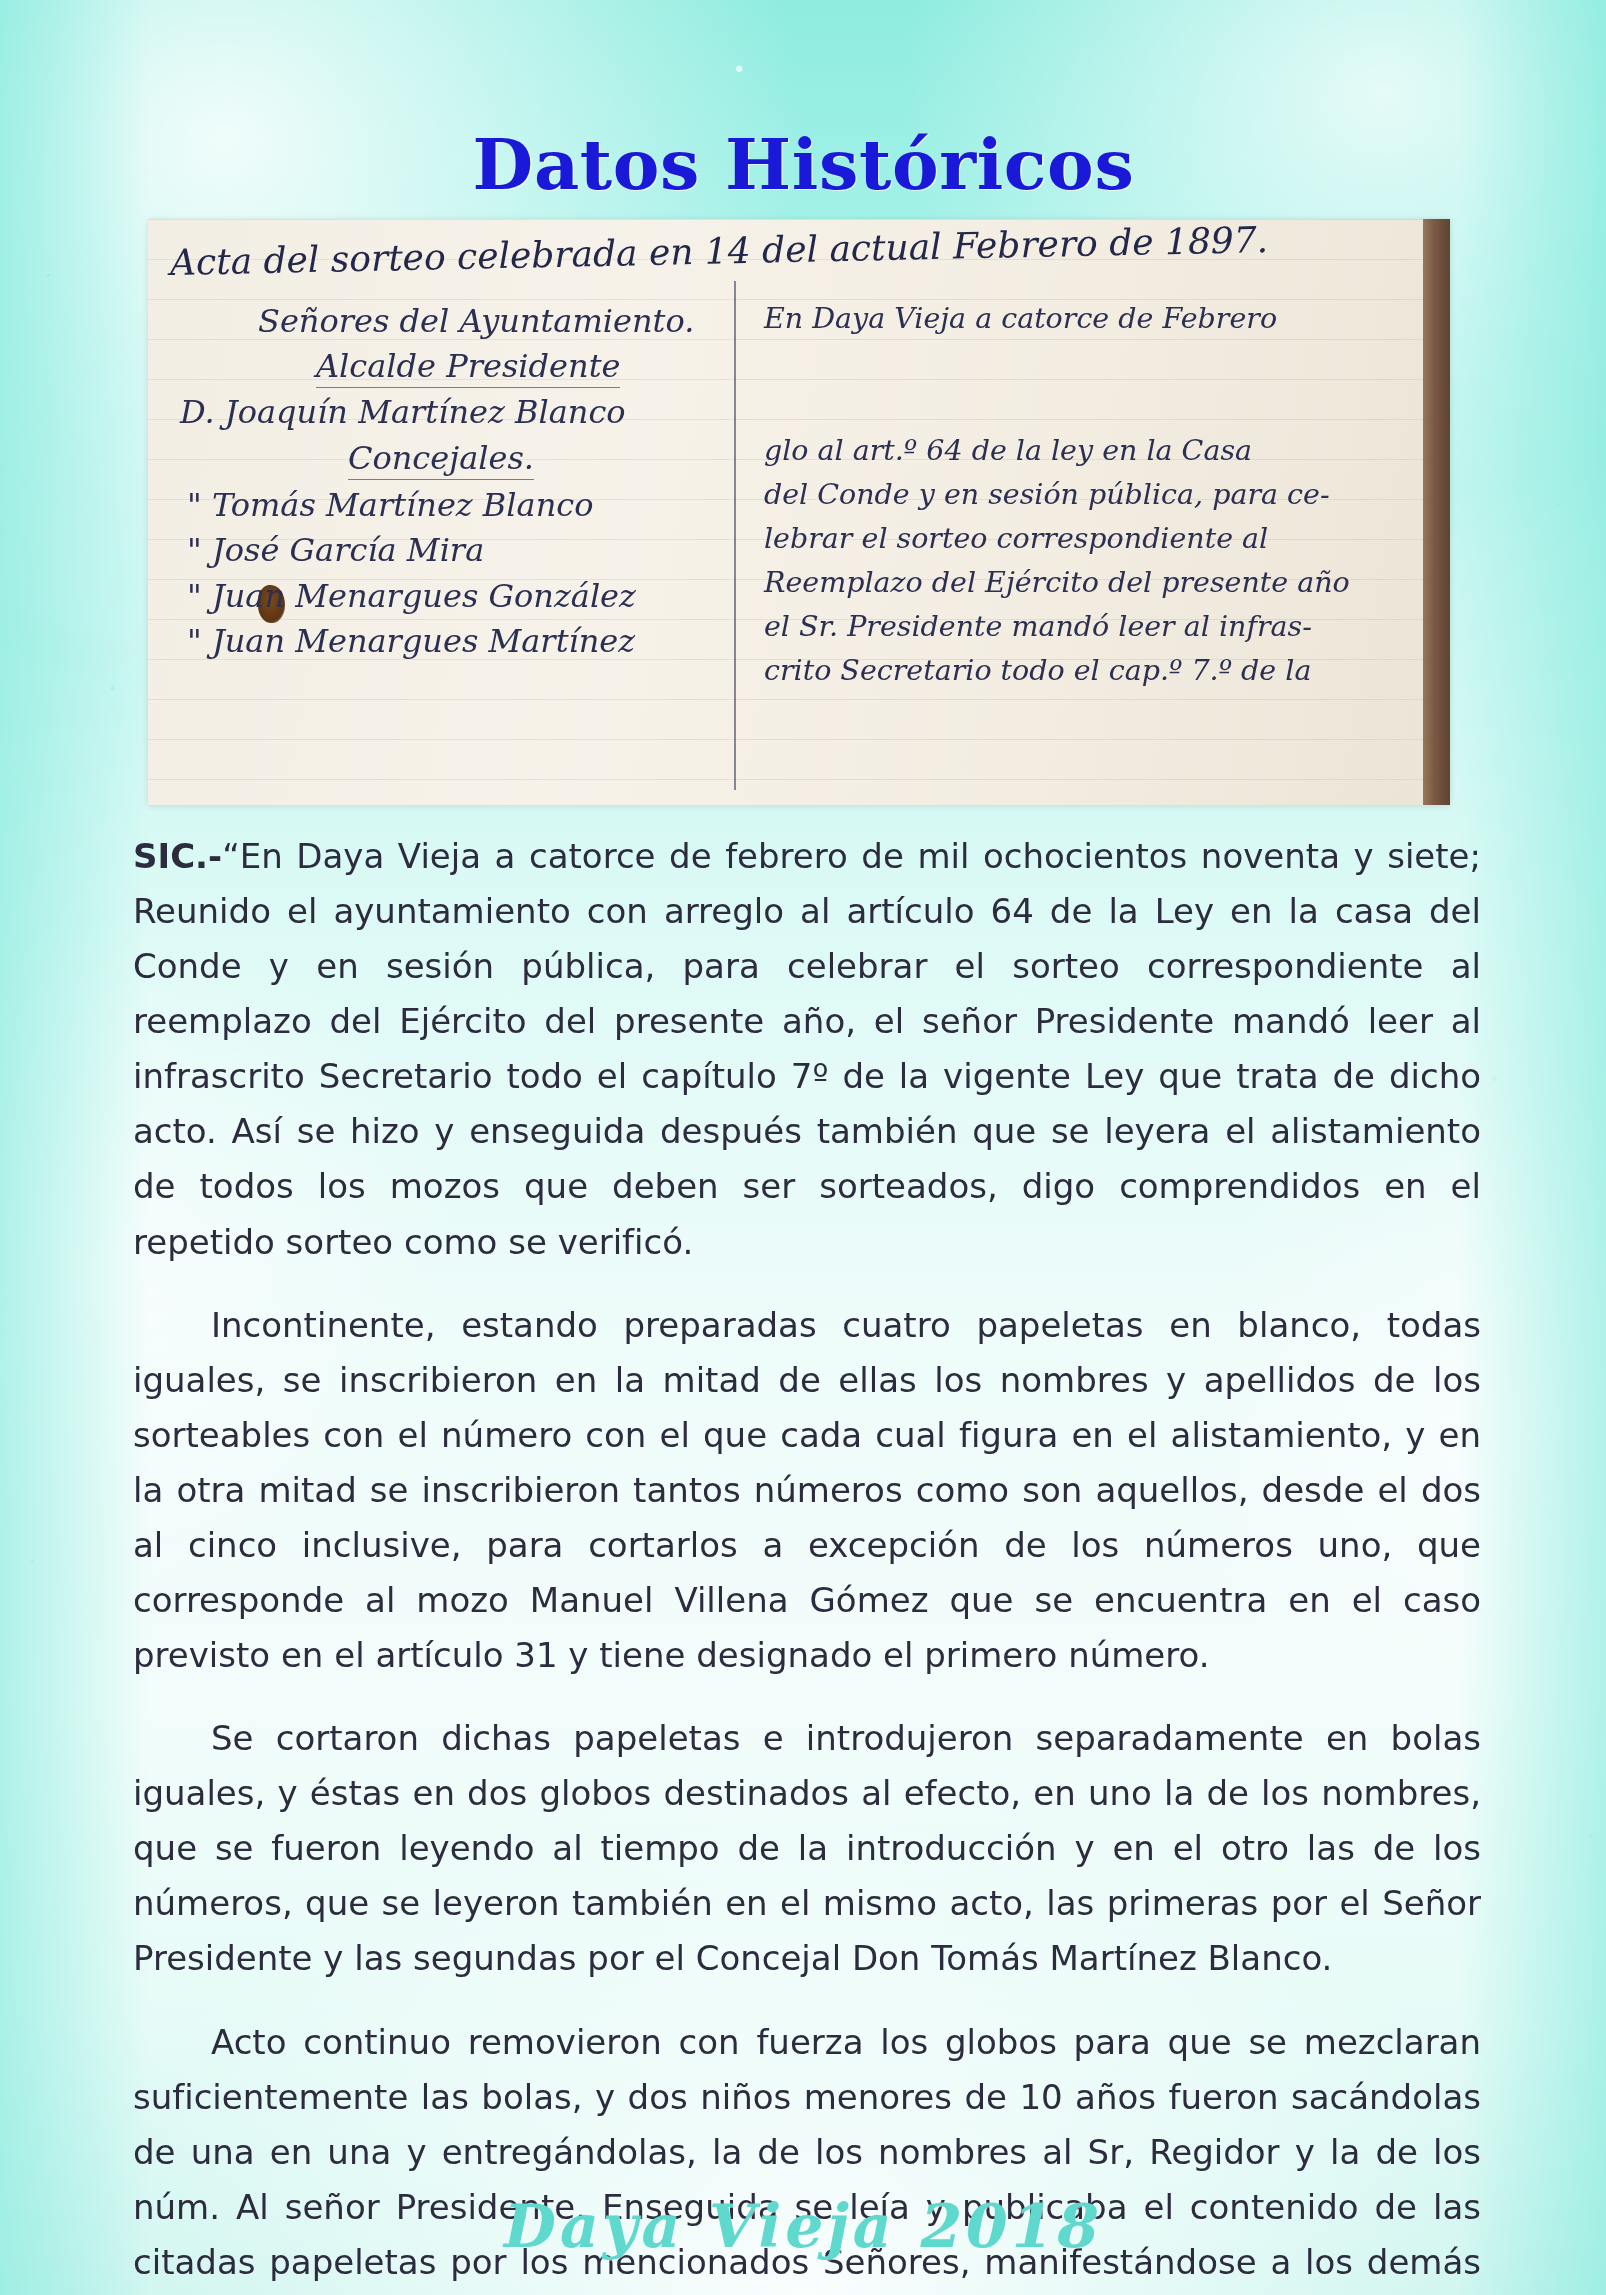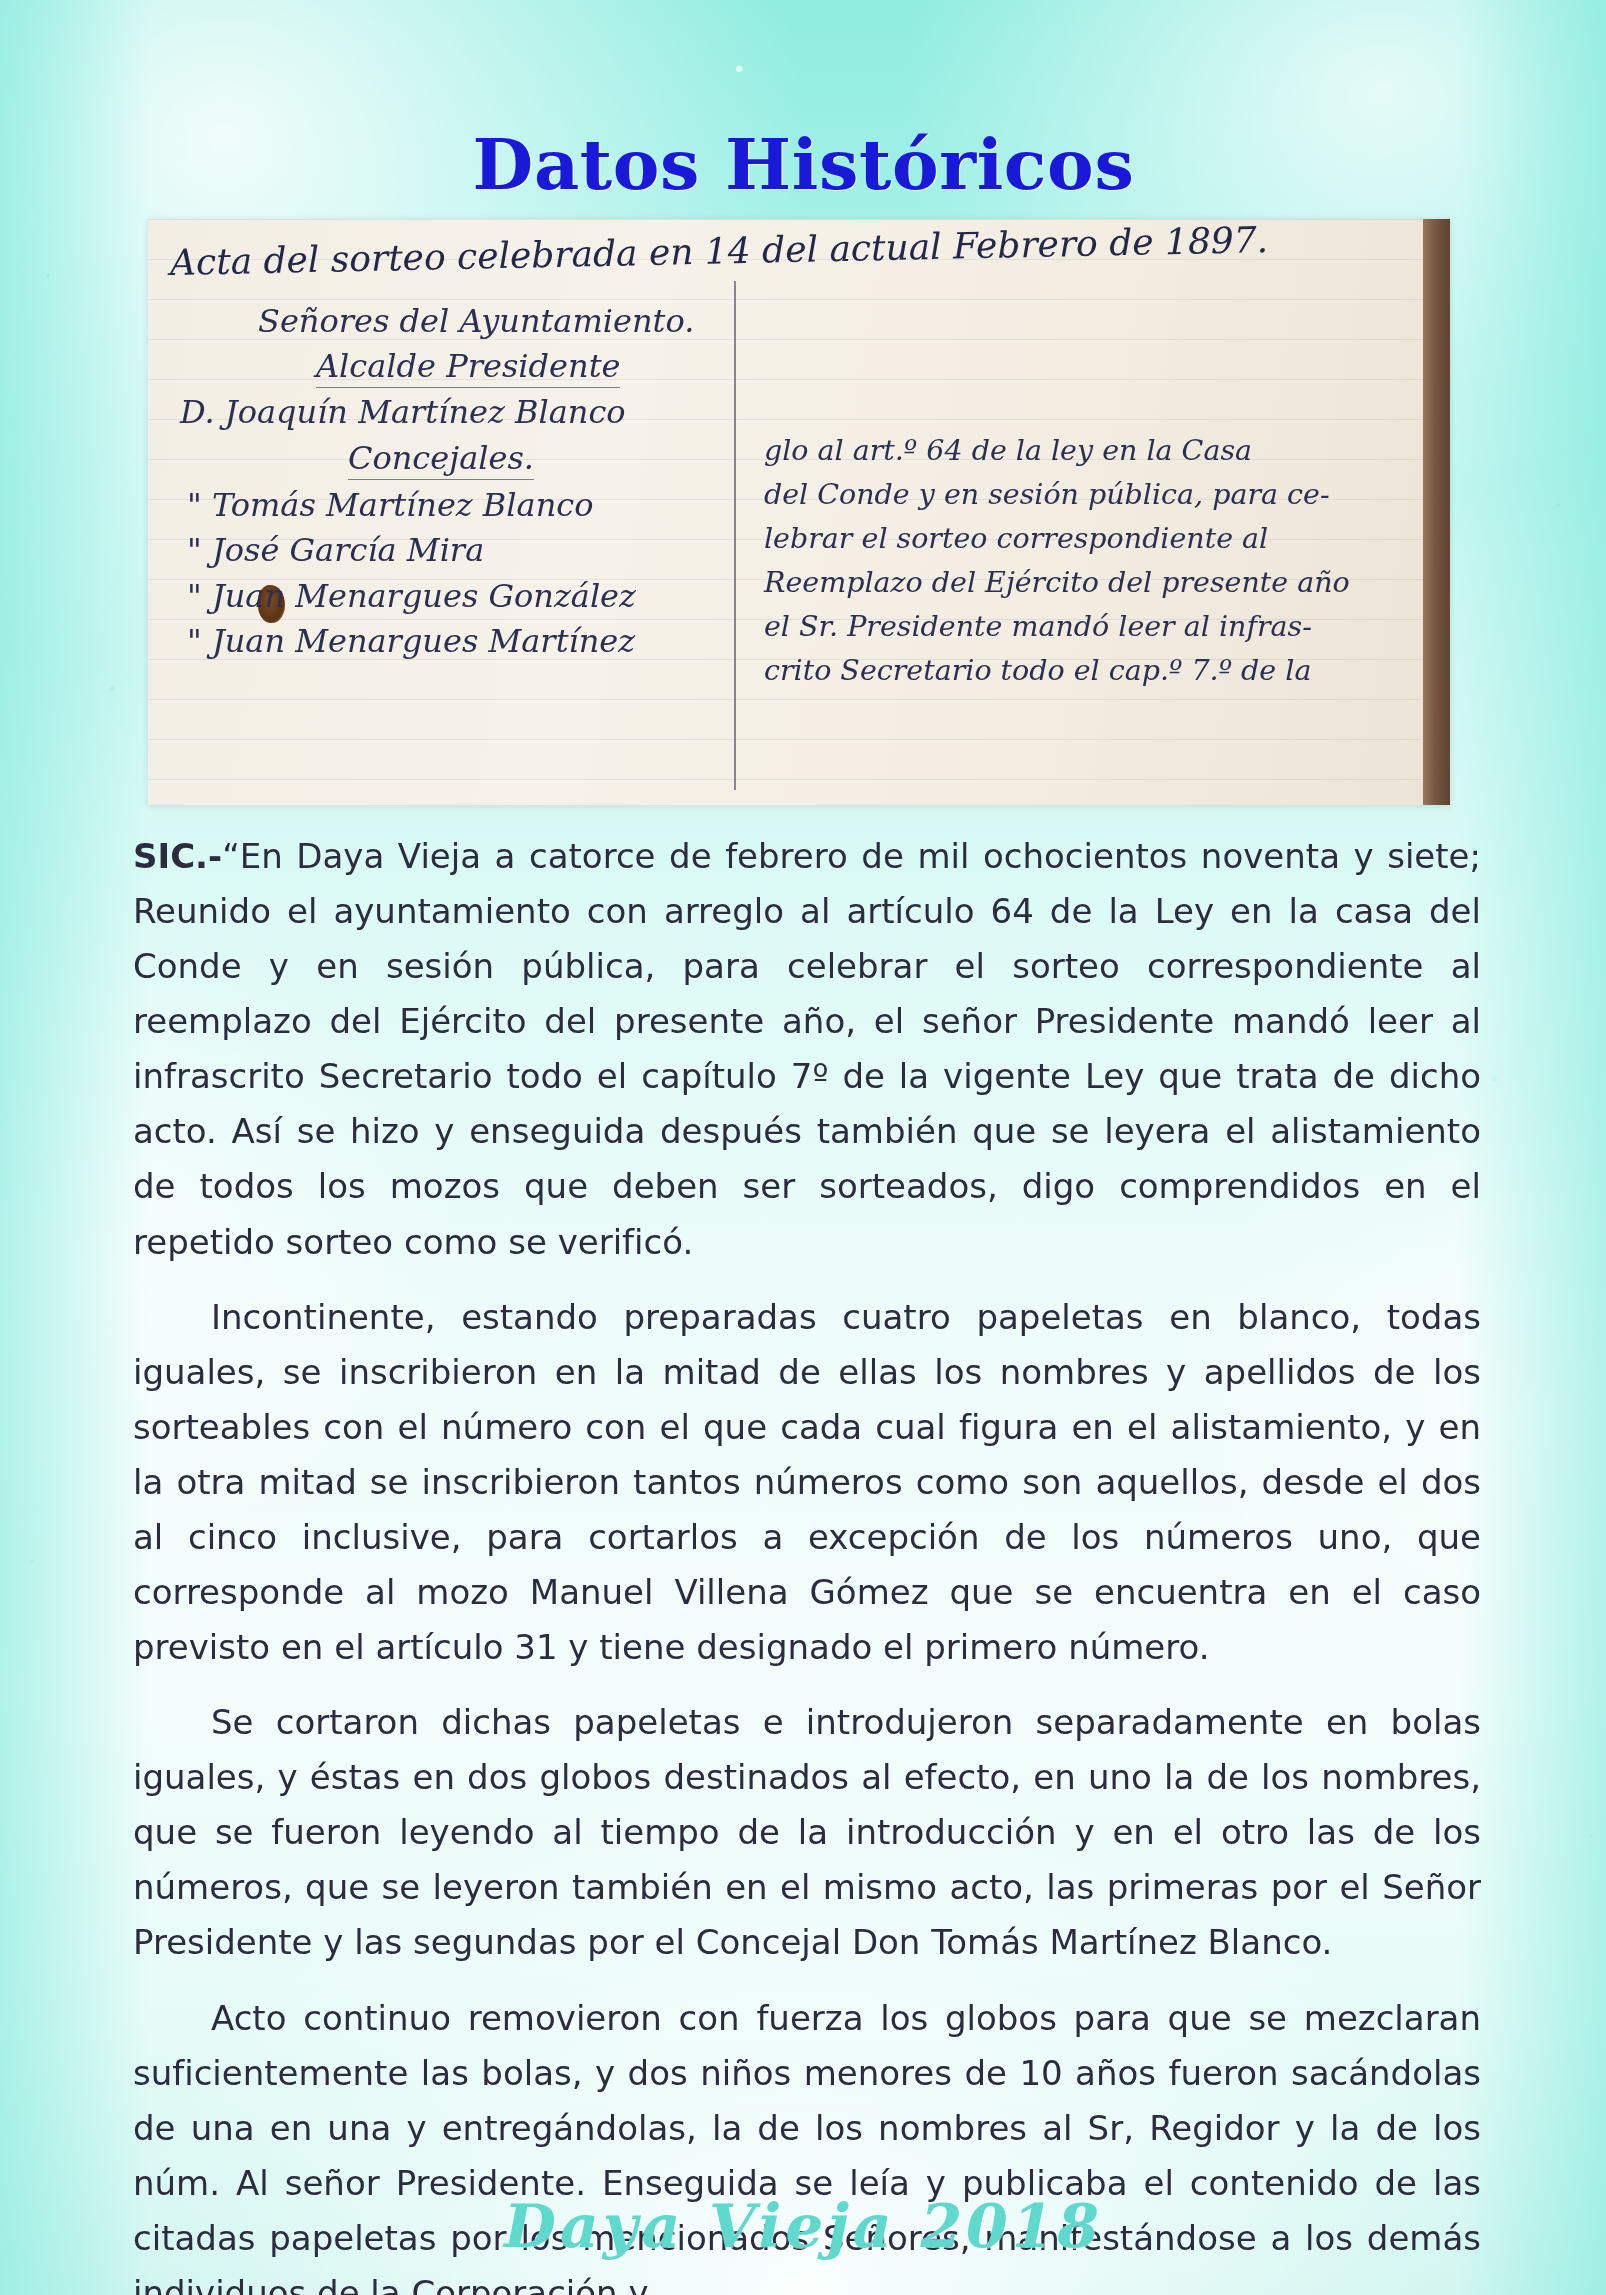--- a/index.html
+++ b/index.html
@@ -143,21 +143,21 @@
     font-size: 34px;
     line-height: 1.62;
     color: #2d2b3e;
     text-align: justify;
   }
   .body-text p {
     margin: 0 0 1.3px 0;
   }
   .body-text p.indent {
     text-indent: 78px;
-    margin-top: 20px;
+    margin-top: 28px;
   }
   .sic {
     font-weight: bold;
   }
 
   
   .footer {
     position: absolute;
     left: 0;
     right: 0;
@@ -189,20 +189,21 @@
   <span class="hw head" style="left:22px; top:23px; transform: rotate(-1.2deg);">Acta del sorteo celebrada en 14 del actual Febrero de 1897.</span>
   <span class="hw l" style="left:110px; top:83px;">Señores del Ayuntamiento.</span>
   <span class="hw l u" style="left:168px; top:128px;">Alcalde Presidente</span>
   <span class="hw l" style="left:32px; top:174px;">D. Joaquín Martínez Blanco</span>
   <span class="hw l u" style="left:200px; top:220px;">Concejales.</span>
   <span class="hw l" style="left:39px; top:267px;">" Tomás Martínez Blanco</span>
   <span class="hw l" style="left:39px; top:312px;">" José García Mira</span>
   <span class="hw l" style="left:39px; top:358px;">" Juan Menargues González</span>
   <span class="hw l" style="left:39px; top:403px;">" Juan Menargues Martínez</span>
 
+  <span class="hw r" style="left:616px; top:83px;">En Daya Vieja a catorce de Febrero</span>
   <span class="hw r" style="left:616px; top:215px;">glo al art.º 64 de la ley en la Casa</span>
   <span class="hw r" style="left:616px; top:259px;">del Conde y en sesión pública, para ce-</span>
   <span class="hw r" style="left:616px; top:303px;">lebrar el sorteo correspondiente al</span>
   <span class="hw r" style="left:616px; top:347px;text-align:right;">Reemplazo del Ejército del presente año</span>
   <span class="hw r" style="left:616px; top:391px;">el Sr. Presidente mandó leer al infras-</span>
   <span class="hw r" style="left:616px; top:435px;">crito Secretario todo el cap.º 7.º de la</span>
 </div>
 
 <div class="body-text">
   <p><span class="sic">SIC.-</span><span>“En Daya Vieja a catorce de febrero de mil ochocientos noventa y siete; Reunido el ayuntamiento con arreglo al artículo 64 de la Ley en la casa del Conde y en sesión pública, para celebrar el sorteo correspondiente al reemplazo del Ejército del presente año, el señor Presidente mandó leer al infrascrito Secretario todo el capítulo 7º de la vigente Ley que trata de dicho acto. Así se hizo y enseguida después también que se leyera el alistamiento de todos los mozos que deben ser sorteados, digo comprendidos en el repetido sorteo como se verificó.</span></p>

